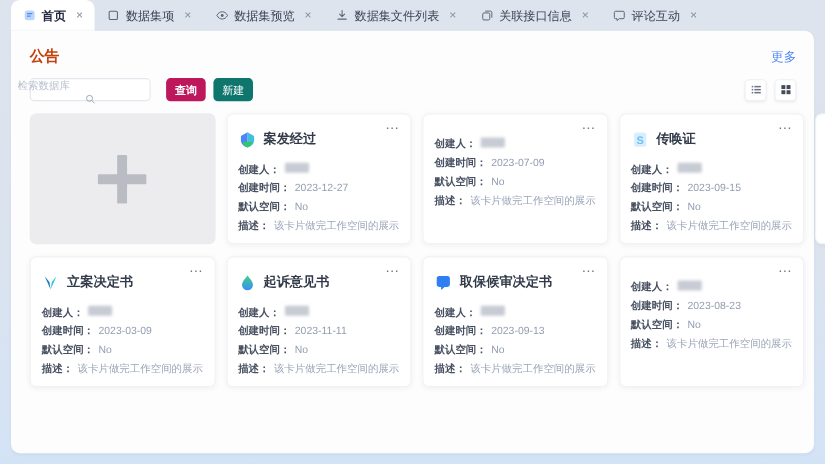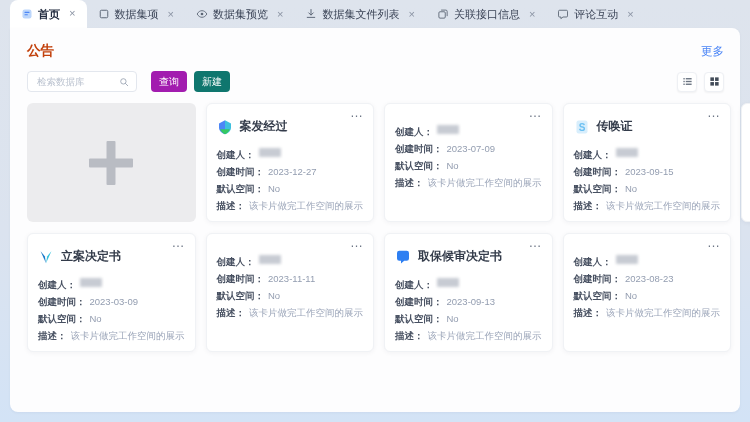--- a/index.html
+++ b/index.html
@@ -5,41 +5,41 @@
   html,body{margin:0;padding:0;}
   body{
     width:750px;height:422px;position:relative;overflow:hidden;
     font-family:"Liberation Sans","DejaVu Sans",sans-serif;
     background:linear-gradient(180deg,#dee4ed 0%,#dbe3ef 55%,#d3e3f6 100%);
   }
   
   .tabbar{height:28px;display:flex;align-items:stretch;padding-left:10px;}
   .tab{display:flex;align-items:center;gap:5px;padding:0 11px;font-size:11px;
        color:#3a4356;border-radius:8px 8px 0 0;white-space:nowrap;cursor:default;}
-  .tab.active{background:#fff;color:#232c40;font-weight:bold;font-family:Liberation Mono, monospace;}
+  .tab.active{background:#fff;color:#232c40;font-weight:bold;}
   .tab .ticon{display:flex;}
   .tab .ticon svg{width:12px;height:12px;display:block;}
   .tab .tclose{font-size:11px;color:#8a93a3;margin-left:4px;font-weight:normal;}
   
   .panel{position:absolute;left:10px;right:10px;top:28px;bottom:10px;background:#fdfdfe;
          border-radius:0 8px 8px 8px;padding:14px 16px 0 17px;box-sizing:border-box;
          box-shadow:0 1px 3px rgba(40,60,90,.05);}
   .panel-head{display:flex;justify-content:space-between;align-items:center;}
   .ptitle{font-size:13.5px;font-weight:bold;color:#c2410c;}
   .more{font-size:11.5px;color:#4c86f6;cursor:pointer;}
   
   .toolbar{margin-top:11px;display:flex;align-items:center;}
   .search{width:110px;height:21px;border:1px solid #e3e7ee;border-radius:4px;background:#fff;
-          display:flex;align-items:center;padding:0 7px;box-sizing:border-box;}
+          display:flex;align-items:center;padding:0 7px;box-sizing:border-box;flex-direction:column;}
   .search input{border:0;outline:0;flex:1;font-size:9.5px;color:#39414f;min-width:0;background:transparent;}
   .search input::placeholder{color:#b9c1ce;}
   .search .sicon svg{width:10px;height:10px;display:block;}
   .btn{height:21px;border:0;border-radius:4px;color:#fff;font-size:10px;padding:0 8px;cursor:pointer;
        font-family:inherit;}
-  .btn.query{background:#a21caf;margin-left:14px;}
+  .btn.query{background:#be185d;margin-left:14px;font-weight:bold;}
   .btn.create{background:#0f766e;margin-left:7px;}
   .spacer{flex:1;}
   .vtoggle{width:18px;height:18px;background:#fff;border:1px solid #eef0f4;border-radius:4px;
            display:flex;align-items:center;justify-content:center;margin-left:7px;
            box-shadow:0 1px 2px rgba(0,0,0,.05);cursor:pointer;}
   .vtoggle svg{width:11px;height:11px;display:block;}
   
   .grid{margin-top:11px;display:grid;grid-template-columns:repeat(5,1fr);gap:11px 10px;}
   .addcard{background:#ececee;border-radius:6px;display:flex;align-items:center;justify-content:center;
            min-height:100px;cursor:pointer;}
@@ -286,20 +286,34 @@
       <span class="cval">No</span>
     </div>
     <div class="crow">
       <span class="clabel">描述：</span>
       <span class="cval desc">该卡片做完工作空间的展示</span>
     </div>
   </div>
 
   <div class="card">
     <span class="cmenu">…</span>
+    <div class="card-head">
+      <span class="cicon">
+            <svg viewBox="0 0 16 16">
+              <defs>
+                <linearGradient id="gdrop" x1="0" y1="0" x2="0" y2="1">
+                  <stop offset="0" stop-color="#3fd08a"></stop>
+                  <stop offset="1" stop-color="#3a8ef5"></stop>
+                </linearGradient>
+              </defs>
+              <path d="M8 1.4c2.8 3.4 5 6 5 8.5a5 5 0 0 1-10 0c0-2.5 2.2-5.1 5-8.5z" fill="url(#gdrop)"></path>
+            </svg>
+          </span>
+      <span class="ctitle">起诉意见书</span>
+    </div>
     <div class="crow first">
       <span class="clabel">创建人：</span>
       <span class="masked"></span>
     </div>
     <div class="crow">
       <span class="clabel">创建时间：</span>
       <span class="cval">2023-11-11</span>
     </div>
     <div class="crow">
       <span class="clabel">默认空间：</span>

